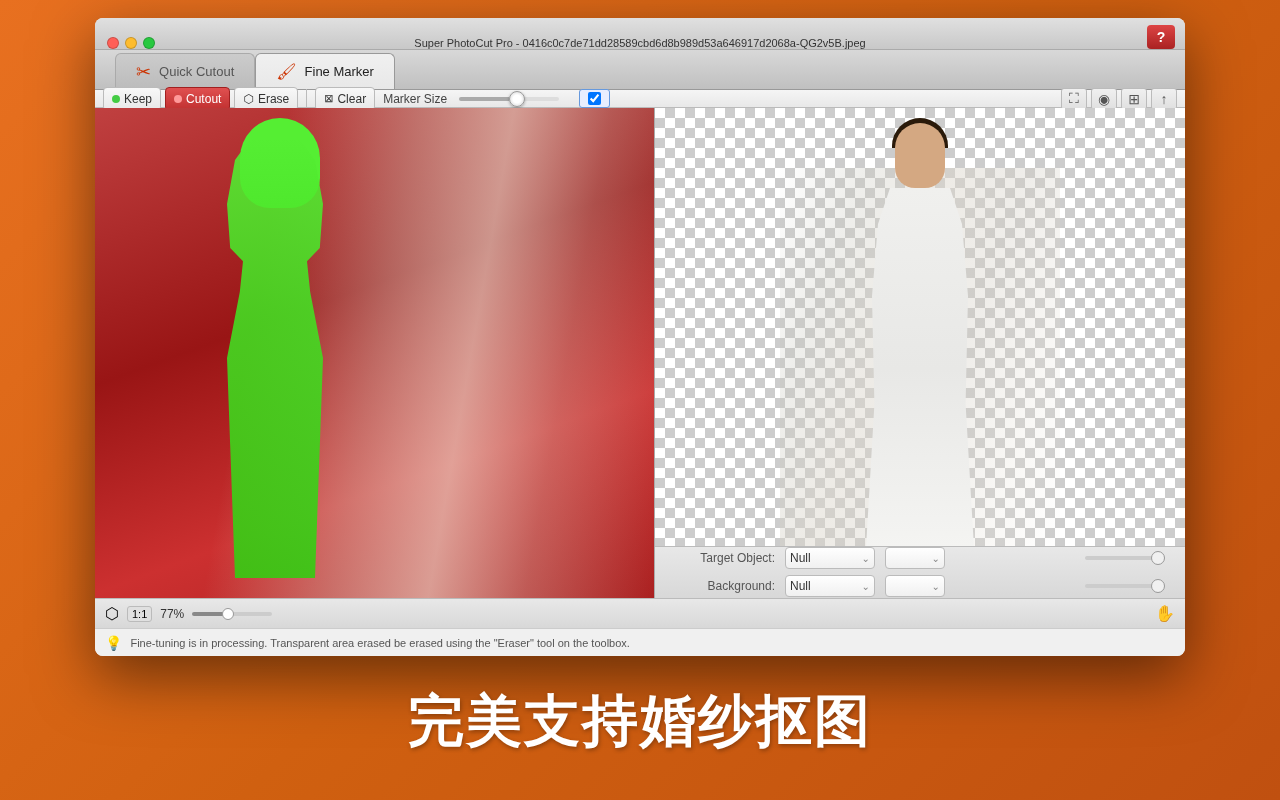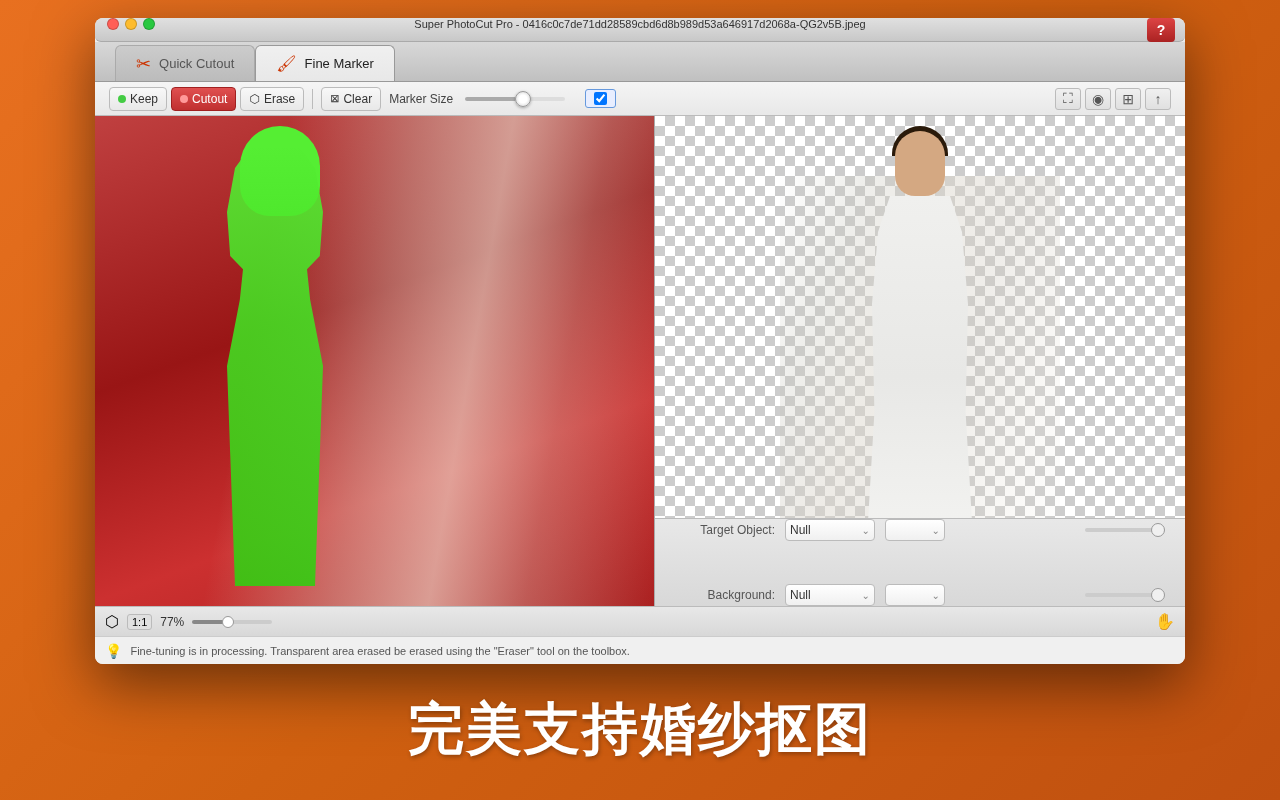--- a/index.html
+++ b/index.html
@@ -19,27 +19,26 @@
       width: 1090px;
       margin-top: 18px;
       border-radius: 8px;
       overflow: hidden;
       box-shadow: 0 20px 60px rgba(0,0,0,0.5);
       background: #ececec;
     }
 
     
     .title-bar {
-      height: 24px;
+      height: 32px;
       background: linear-gradient(to bottom, #e0e0e0, #c8c8c8);
       display: flex;
-      align-items: flex-start;
+      align-items: flex-end;
       border-bottom: 1px solid #aaa;
       position: relative;
-      border-radius: 6px;
     }
     .traffic-lights {
       display: flex;
       gap: 6px;
       margin-left: 12px;
       align-items: center;
     }
     .traffic-light {
       width: 12px;
       height: 12px;
@@ -98,26 +97,26 @@
       color: #222;
       border-color: #999;
     }
     .tab.inactive {
       background: linear-gradient(to bottom, #ccc, #bbb);
       color: #555;
     }
 
     
     .toolbar {
-      height: 34px;
+      height: 18px;
       background: linear-gradient(to bottom, #f5f5f5, #e8e8e8);
       border-bottom: 1px solid #bbb;
       display: flex;
       align-items: center;
-      padding: 0 14px;
+      padding: 0 8px;
       gap: 4px;
     }
     .tool-btn {
       height: 24px;
       padding: 0 8px;
       border-radius: 4px;
       border: 1px solid #bbb;
       background: linear-gradient(to bottom, #f8f8f8, #e8e8e8);
       font-size: 12px;
       display: flex;
@@ -325,26 +324,26 @@
       height: 390px;
       background: linear-gradient(110deg, transparent 0%, rgba(200,200,190,0.3) 20%, rgba(220,215,205,0.5) 40%, rgba(210,205,195,0.35) 60%, rgba(230,225,215,0.25) 80%, transparent 100%);
     }
 
     
     .right-bottom-controls {
       position: absolute;
       bottom: 0;
       left: 0;
       right: 0;
-      height: 88px;
+      height: 52px;
       background: linear-gradient(to bottom, #e8e8e8, #d8d8d8);
       border-top: 1px solid #bbb;
       display: flex;
       flex-direction: column;
-      justify-content: space-between;
+      justify-content: flex-start;
       padding: 0 20px;
       gap: 6px;
     }
     .control-row {
       display: flex;
       align-items: center;
       gap: 10px;
     }
     .control-label {
       font-size: 12px;

